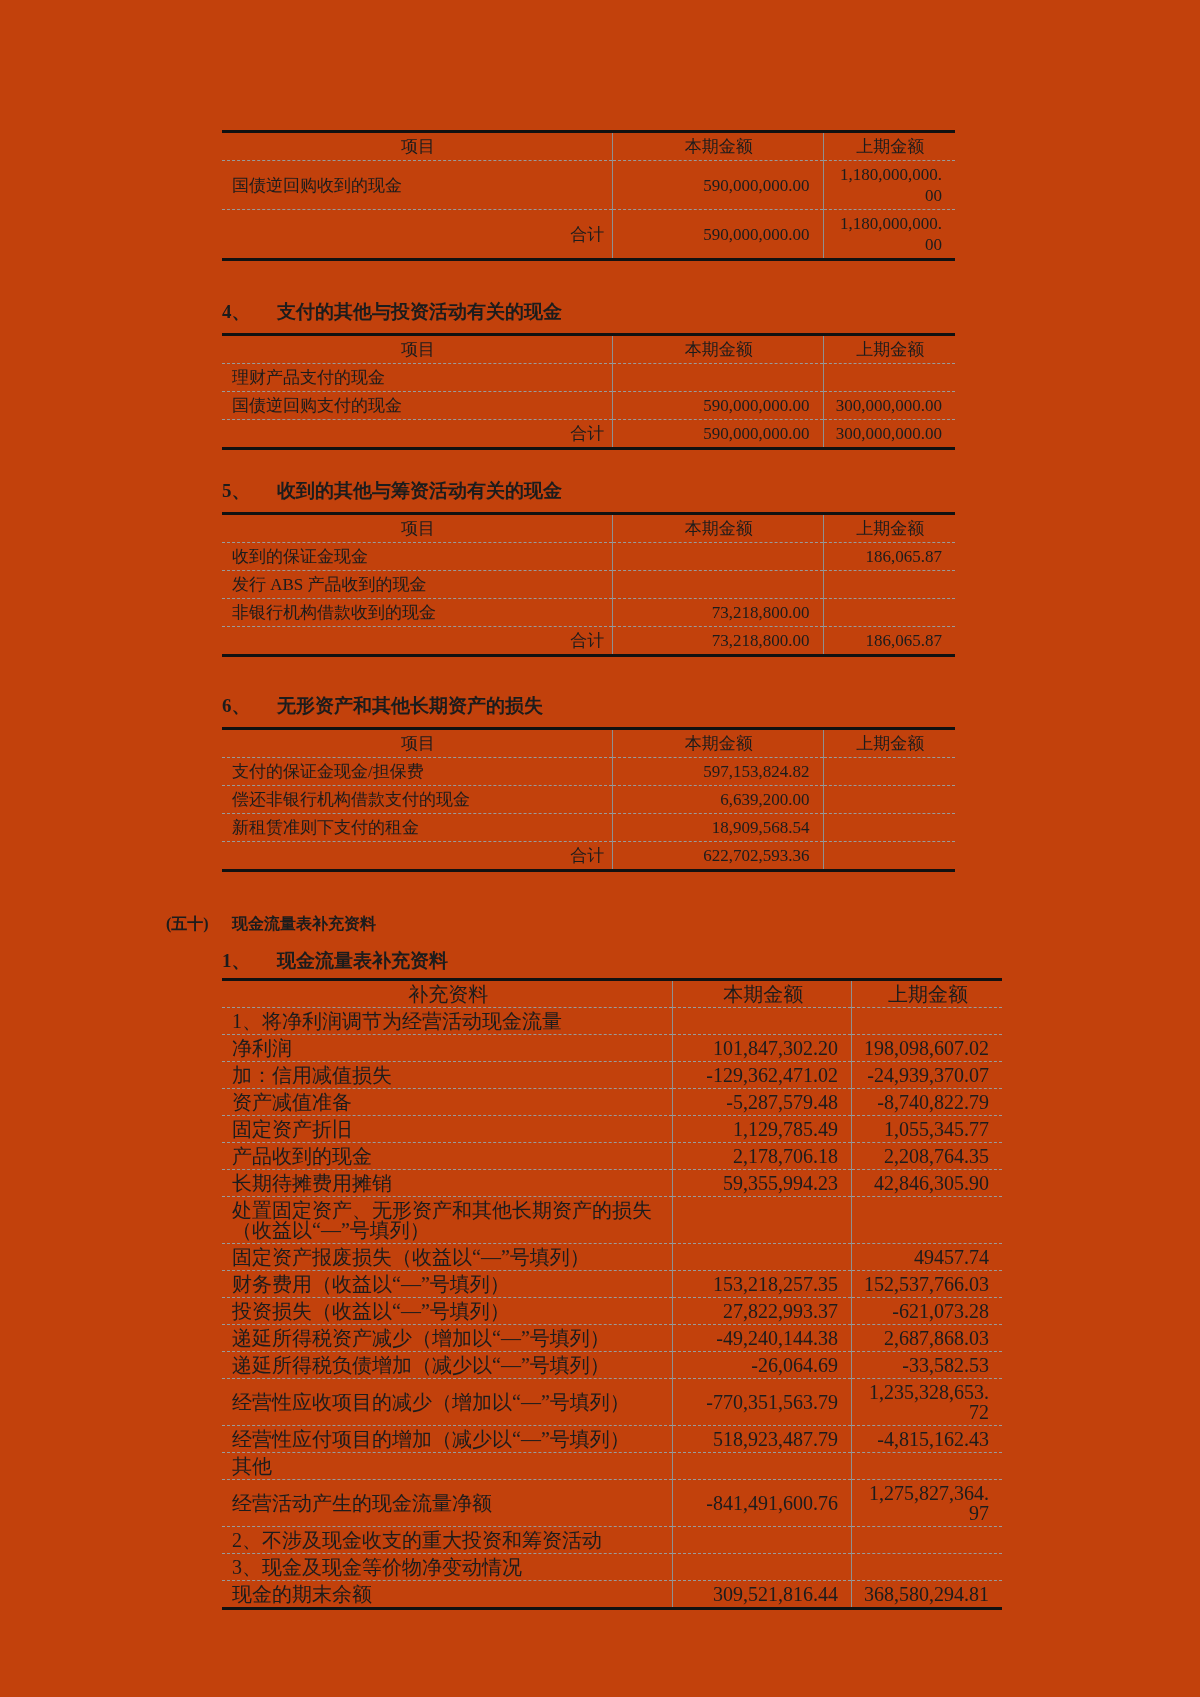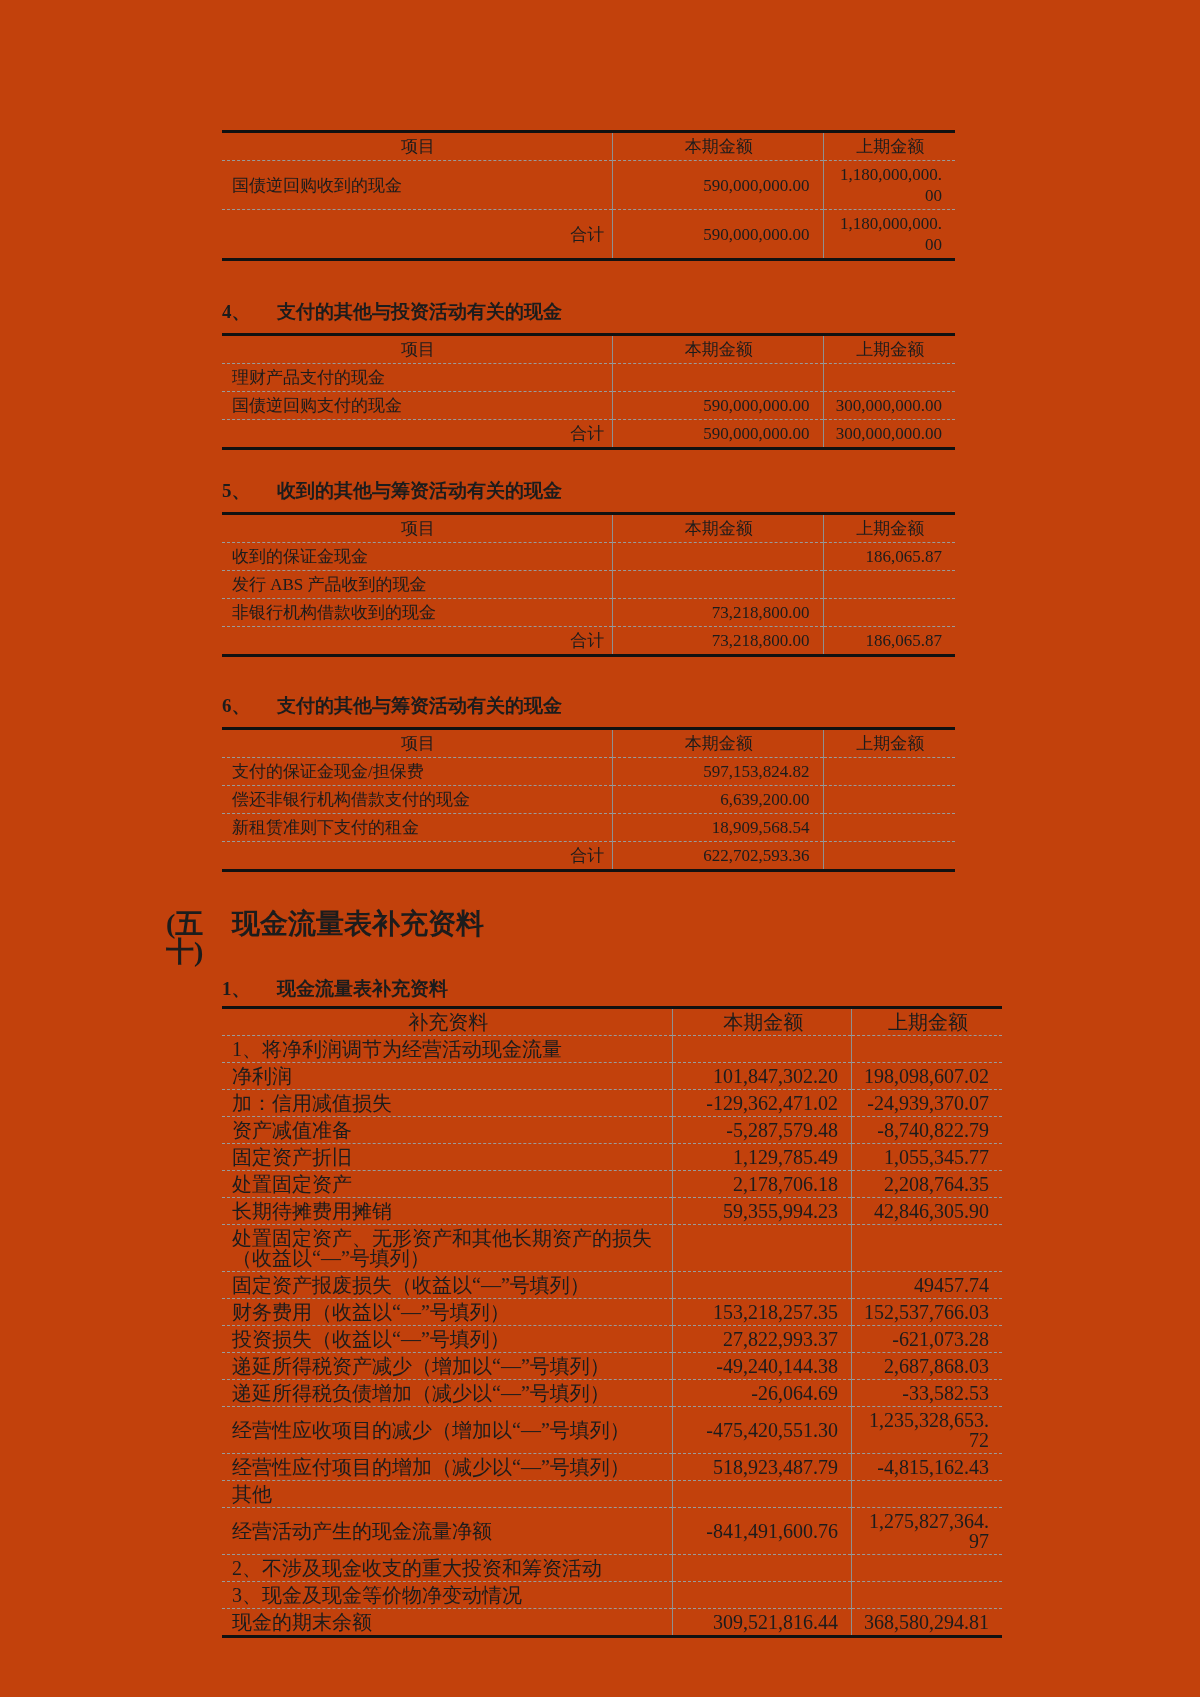--- a/index.html
+++ b/index.html
@@ -15,21 +15,21 @@
   #s0{margin-top:130px;}
   #s1{margin-top:38px;margin-bottom:8px;}
   #s3{margin-top:28px;margin-bottom:8px;}
   #s5{margin-top:36px;margin-bottom:8px;}
   #s7{margin-top:38px;}
   #s8{margin-top:10px;margin-bottom:4px;}
 
   
   .heading{font-weight:bold;font-size:19px;line-height:26px;display:flex;}
   .heading .num{flex:none;width:55px;}
-  .heading.major{font-size:28px;line-height:28px;margin-left:-56px;}
+  .heading.major{font-size:16px;line-height:28px;margin-left:-56px;}
   .heading.major .num{width:66px;}
 
   
   table.fin{
     border-collapse:collapse;table-layout:fixed;
     border-top:3px solid #111;border-bottom:3px solid #111;
   }
   table.fin.small{width:733px;font-size:17px;}
   table.fin.big{width:780px;font-size:20px;}
   .small col.c1{width:53.3%;} .small col.c2{width:28.7%;} .small col.c3{width:18%;}
@@ -151,21 +151,21 @@
             <tr class="total">
               <td class="item">合计</td>
               <td class="amount">73,218,800.00</td>
               <td class="amount">186,065.87</td>
             </tr>
           </tbody>
         </table>
       </div>
     <div class="slot heading" id="s5">
         <span class="num">6、</span>
-        <span>支付的其他与筹资活动有关的现金</span>
+        <span>无形资产和其他长期资产的损失</span>
       </div>
     <div class="slot" id="s6">
         <table class="fin small short-rows">
           <colgroup>
             <col class="c1">
             <col class="c2">
             <col class="c3">
           </colgroup>
           <tbody>
             <tr class="head">
@@ -236,21 +236,21 @@
               <td class="item">资产减值准备</td>
               <td class="amount">-5,287,579.48</td>
               <td class="amount">-8,740,822.79</td>
             </tr>
             <tr>
               <td class="item">固定资产折旧</td>
               <td class="amount">1,129,785.49</td>
               <td class="amount">1,055,345.77</td>
             </tr>
             <tr>
-              <td class="item">处置固定资产</td>
+              <td class="item">产品收到的现金</td>
               <td class="amount">2,178,706.18</td>
               <td class="amount">2,208,764.35</td>
             </tr>
             <tr>
               <td class="item">长期待摊费用摊销</td>
               <td class="amount">59,355,994.23</td>
               <td class="amount">42,846,305.90</td>
             </tr>
             <tr>
               <td class="item">处置固定资产、无形资产和其他长期资产的损失（收益以“—”号填列）</td>
@@ -277,21 +277,21 @@
               <td class="amount">-49,240,144.38</td>
               <td class="amount">2,687,868.03</td>
             </tr>
             <tr>
               <td class="item">递延所得税负债增加（减少以“—”号填列）</td>
               <td class="amount">-26,064.69</td>
               <td class="amount">-33,582.53</td>
             </tr>
             <tr>
               <td class="item">经营性应收项目的减少（增加以“—”号填列）</td>
-              <td class="amount">-475,420,551.30</td>
+              <td class="amount">-770,351,563.79</td>
               <td class="amount">1,235,328,653.72</td>
             </tr>
             <tr>
               <td class="item">经营性应付项目的增加（减少以“—”号填列）</td>
               <td class="amount">518,923,487.79</td>
               <td class="amount">-4,815,162.43</td>
             </tr>
             <tr>
               <td class="item">其他</td>
               <td class="amount"></td>

